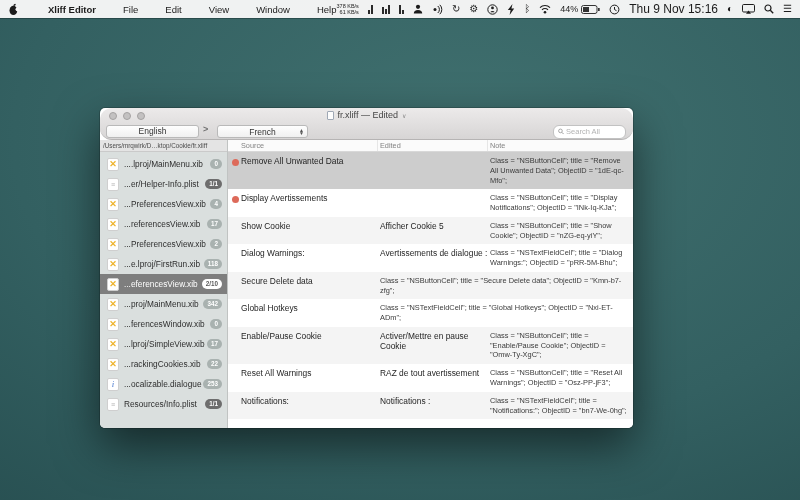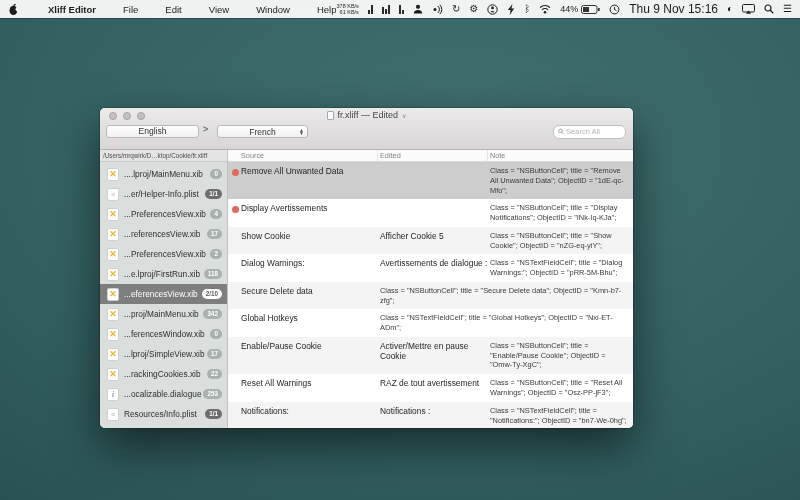--- a/index.html
+++ b/index.html
@@ -23,22 +23,22 @@
   .meter { display:flex; align-items:flex-end; gap:1px; height:10px; }
   .meter i { display:block; width:2px; background:#2a2a2a; }
   .batt-wrap { display:flex; align-items:center; gap:3px; font-size:9px; color:#1c1c1c; }
   .mb-clock { font-size:12px; color:#1c1c1c; white-space:nowrap;text-align:center; }
   svg.ic { display:block; }
 
   
   .window { position:absolute; left:100px; top:108px; width:533px; height:320px;
     border-radius:5px; background:#fff; overflow:hidden;
     box-shadow:0 18px 45px rgba(0,0,0,0.55), 0 0 0 1px rgba(0,0,0,0.18); }
-  .win-header { height:42px; background:linear-gradient(#eceaea,#d7d5d5);
-    border-bottom:1px solid #b6b4b4; position:relative; }
+  .win-header { height:32px; background:linear-gradient(#eceaea,#d7d5d5);
+    border-bottom:1px solid #b6b4b4; position:relative;border-radius:12px; }
   .traffic { position:absolute; top:4px; left:9px; display:flex; gap:6px; }
   .traffic span { width:8px; height:8px; border-radius:50%;
     background:#c3c1c1; border:1px solid #a3a1a1; }
   .win-title { position:absolute; top:2px; left:0; right:0; text-align:center;
     font-size:9px; color:#454545; display:flex; justify-content:center;
     align-items:center; gap:4px; }
   .doc-ic { display:inline-block; width:7px; height:9px; background:#fdfdfd;
     border:1px solid #9fa8b5; border-radius:1px; }
   .title-chev { font-size:6px; color:#888; }
   .toolbar-row { position:absolute; top:15px; left:0; right:0; height:17px;

